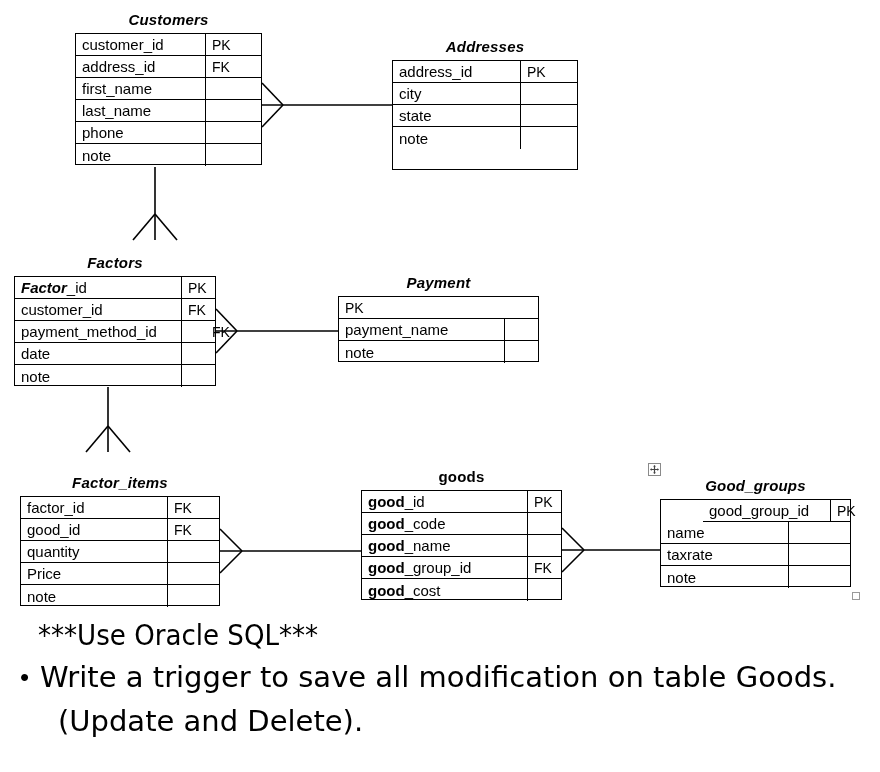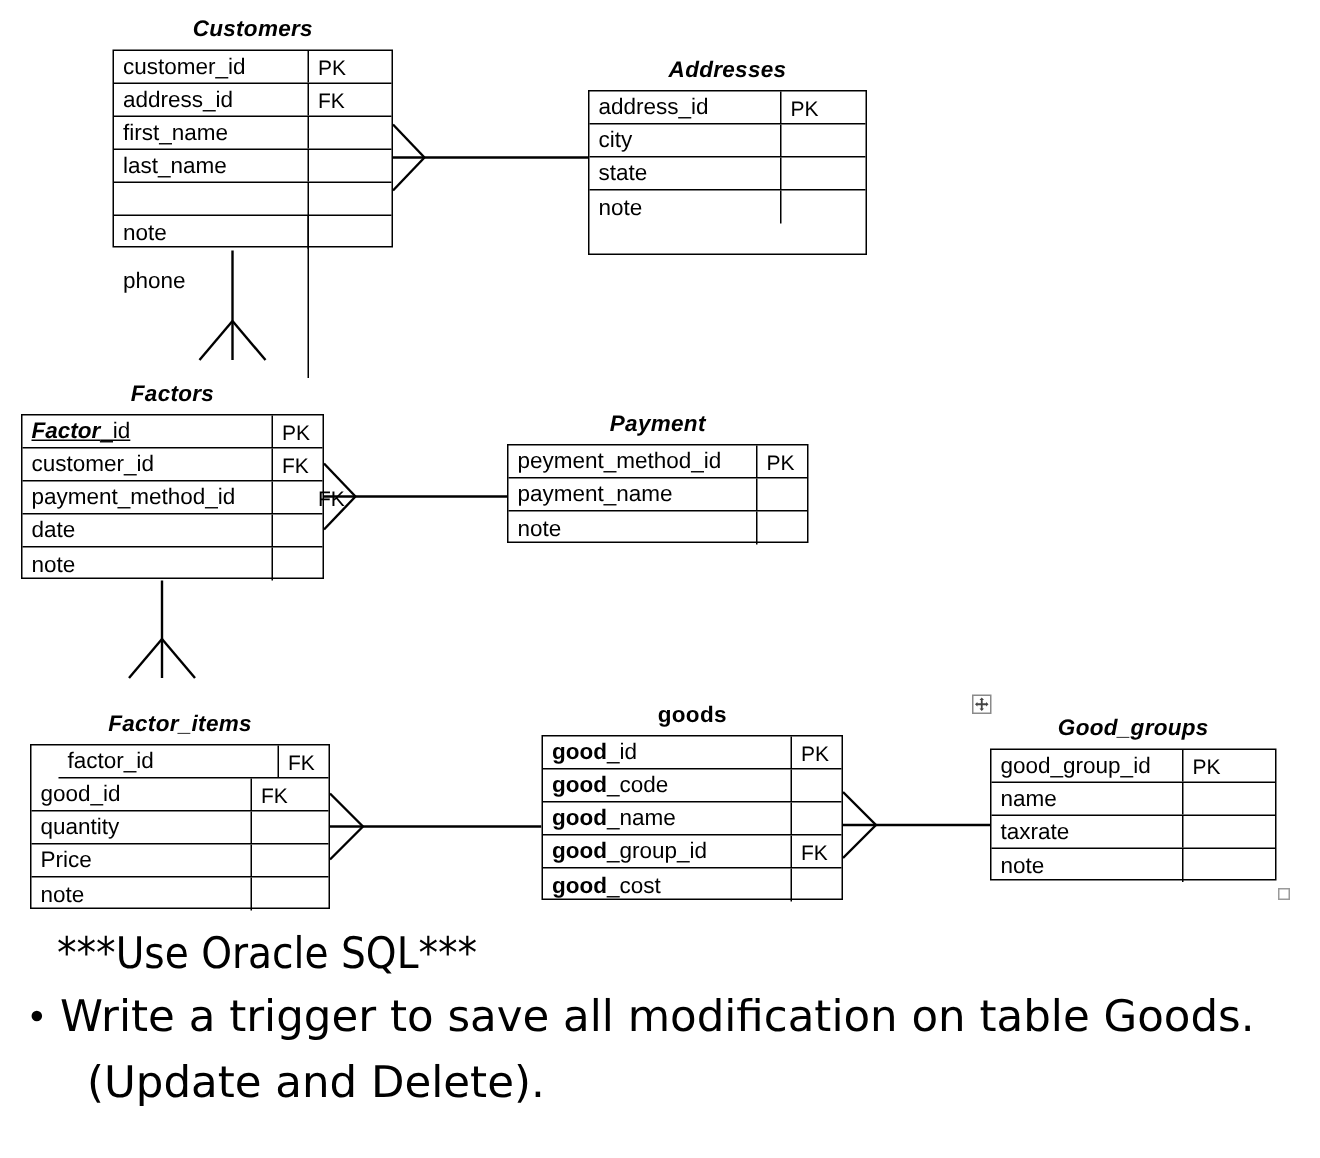--- a/index.html
+++ b/index.html
@@ -205,21 +205,21 @@
             <div class="cell-key">FK</div>
           </div>
           <div class="row" style="height: 22px;">
             <div class="cell-name" style="width: 130px; flex: 0 0 130px;">first_name</div>
             <div class="cell-key"></div>
           </div>
           <div class="row" style="height: 22px;">
             <div class="cell-name" style="width: 130px; flex: 0 0 130px;">last_name</div>
             <div class="cell-key"></div>
           </div>
-          <div class="row" style="height: 22px; flex-direction: column;">
+          <div class="row" style="height: 22px;">
             <div class="cell-name" style="width: 130px; flex: 0 0 130px;">phone</div>
             <div class="cell-key"></div>
           </div>
           <div class="row" style="height: 22px;">
             <div class="cell-name" style="width: 130px; flex: 0 0 130px;">note</div>
             <div class="cell-key"></div>
           </div>
         </div>
       </div>
       <div class="entity" style="left: 392px; top: 38px; width: 186px;">
@@ -240,21 +240,21 @@
           <div class="row" style="height: 22px;">
             <div class="cell-name" style="width: 128px; flex: 0 0 128px;">note</div>
             <div class="cell-key"></div>
           </div>
         </div>
       </div>
       <div class="entity" style="left: 14px; top: 254px; width: 202px;">
         <div class="entity-title" style="top: 0px;">Factors</div>
         <div class="entity-box" style="top: 22px; left: 0px; width: 202px; height: 110px;">
           <div class="row" style="height: 22px;">
-            <div class="cell-name" style="width: 167px; flex: 0 0 167px; text-decoration: underline;">
+            <div class="cell-name" style="width: 167px; flex: 0 0 167px;">
               <span class="pfx-bolditalic">Factor</span>
               <span>_id</span>
             </div>
             <div class="cell-key">PK</div>
           </div>
           <div class="row" style="height: 22px;">
             <div class="cell-name" style="width: 167px; flex: 0 0 167px;">customer_id</div>
             <div class="cell-key">FK</div>
           </div>
           <div class="row" style="height: 22px; gap: 24px;">
@@ -268,37 +268,36 @@
           <div class="row" style="height: 22px;">
             <div class="cell-name" style="width: 167px; flex: 0 0 167px;">note</div>
             <div class="cell-key"></div>
           </div>
         </div>
       </div>
       <div class="entity" style="left: 338px; top: 274px; width: 201px;">
         <div class="entity-title" style="top: 0px;">Payment</div>
         <div class="entity-box" style="top: 22px; left: 0px; width: 201px; height: 66px;">
           <div class="row" style="height: 22px;">
-            <div class="cell-name" style="width: 166px; flex: 0 0 166px;">peyment_method_id</div>
             <div class="cell-key">PK</div>
           </div>
           <div class="row" style="height: 22px;">
             <div class="cell-name" style="width: 166px; flex: 0 0 166px;">payment_name</div>
             <div class="cell-key"></div>
           </div>
           <div class="row" style="height: 22px;">
             <div class="cell-name" style="width: 166px; flex: 0 0 166px;">note</div>
             <div class="cell-key"></div>
           </div>
         </div>
       </div>
       <div class="entity" style="left: 20px; top: 474px; width: 200px;">
         <div class="entity-title" style="top: 0px;">Factor_items</div>
         <div class="entity-box" style="top: 22px; left: 0px; width: 200px; height: 110px;">
-          <div class="row" style="height: 22px; margin-left: 18px;">
+          <div class="row" style="height: 22px;">
             <div class="cell-name" style="width: 147px; flex: 0 0 147px;">factor_id</div>
             <div class="cell-key">FK</div>
           </div>
           <div class="row" style="height: 22px;">
             <div class="cell-name" style="width: 147px; flex: 0 0 147px;">good_id</div>
             <div class="cell-key">FK</div>
           </div>
           <div class="row" style="height: 22px;">
             <div class="cell-name" style="width: 147px; flex: 0 0 147px;">quantity</div>
             <div class="cell-key"></div>
@@ -349,21 +348,21 @@
               <span class="pfx-bold">good</span>
               <span>_cost</span>
             </div>
             <div class="cell-key"></div>
           </div>
         </div>
       </div>
       <div class="entity" style="left: 660px; top: 477px; width: 191px;">
         <div class="entity-title" style="top: 0px;">Good_groups</div>
         <div class="entity-box" style="top: 22px; left: 0px; width: 191px; height: 88px;">
-          <div class="row" style="height: 22px;">
+          <div class="row" style="height: 22px; margin-left: 42px;">
             <div class="cell-name" style="width: 128px; flex: 0 0 128px;">good_group_id</div>
             <div class="cell-key">PK</div>
           </div>
           <div class="row" style="height: 22px; text-align: right;">
             <div class="cell-name" style="width: 128px; flex: 0 0 128px;">name</div>
             <div class="cell-key"></div>
           </div>
           <div class="row" style="height: 22px;">
             <div class="cell-name" style="width: 128px; flex: 0 0 128px;">taxrate</div>
             <div class="cell-key"></div>

